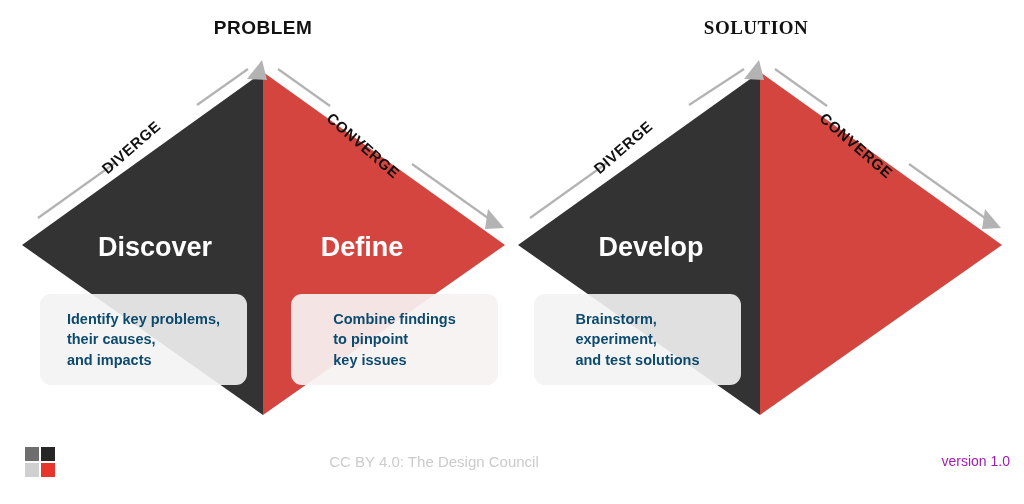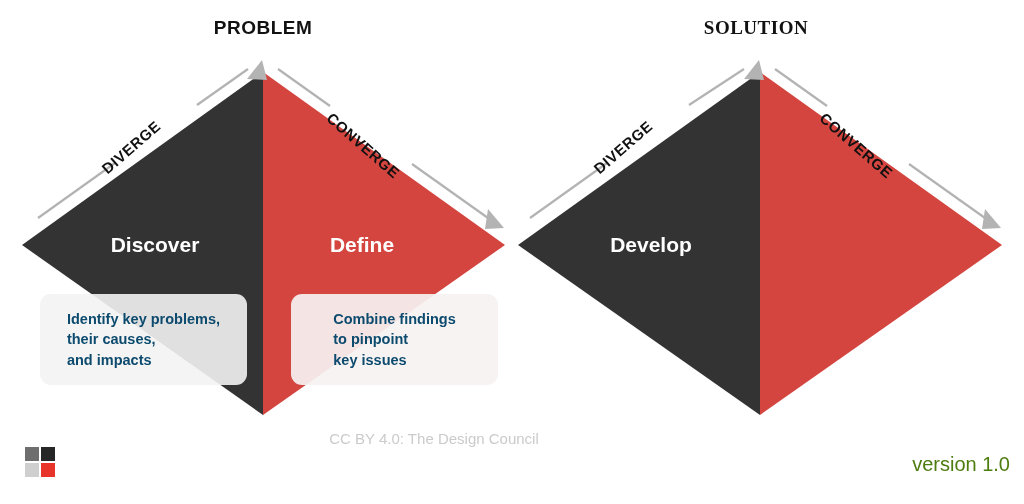--- a/index.html
+++ b/index.html
@@ -42,21 +42,21 @@
   #diamond-layer {
     position: absolute;
     left: 0; top: 0;
     width: 1024px;
     height: 504px;
   }
 
   
   .phase-label {
     position: absolute;
-    font-size: 21px;
+    font-size: 27px;
     font-weight: bold;
     color: #ffffff;
     text-align: center;
     width: 200px;
     line-height: 1;
   }
   #phase-discover { left: 55px;  top: 234px; }
   #phase-define   { left: 262px; top: 234px; }
   #phase-develop  { left: 551px; top: 234px; }
   #phase-deliver  { left: 756px; top: 234px; }
@@ -118,32 +118,32 @@
   }
   #footer-logo span { display: block; }
   .lg-a { background: #6e6e6e; }
   .lg-b { background: #262626; }
   .lg-c { background: #cfcfcf; }
   .lg-d { background: #e8352c; }
 
   #footer-credit {
     position: absolute;
     left: 0;
-    top: 430px;
+    top: 453px;
     width: 868px;
     text-align: center;
     font-size: 15px;
     color: #cbcbcb;
   }
   #footer-version {
     position: absolute;
     right: 14px;
     top: 453px;
-    font-size: 20px;
-    color: #4d7c0f;
+    font-size: 14px;
+    color: #a21caf;
     text-align: center;
   }
 </style>
 </head>
 <body>
 
 <div id="canvas">
 
   <svg id="diamond-layer" viewBox="0 0 1024 504">
 
@@ -190,20 +190,23 @@
 
   <div class="phase-label" id="phase-discover">Discover</div>
   <div class="phase-label" id="phase-define">Define</div>
   <div class="phase-label" id="phase-develop">Develop</div>
 
   <div class="callout" id="callout-discover">
     <div class="callout-text">Identify key problems,<br>their causes,<br>and impacts</div>
   </div>
   <div class="callout" id="callout-define">
     <div class="callout-text">Combine findings<br>to pinpoint<br>key issues</div>
+  </div>
+  <div class="callout" id="callout-develop">
+    <div class="callout-text">Brainstorm,<br>experiment,<br>and test solutions</div>
   </div>
 
   <div id="footer-logo">
     <span class="lg-a"></span>
     <span class="lg-b"></span>
     <span class="lg-c"></span>
     <span class="lg-d"></span>
   </div>
 
   <div id="footer-credit">CC BY 4.0: The Design Council</div>

